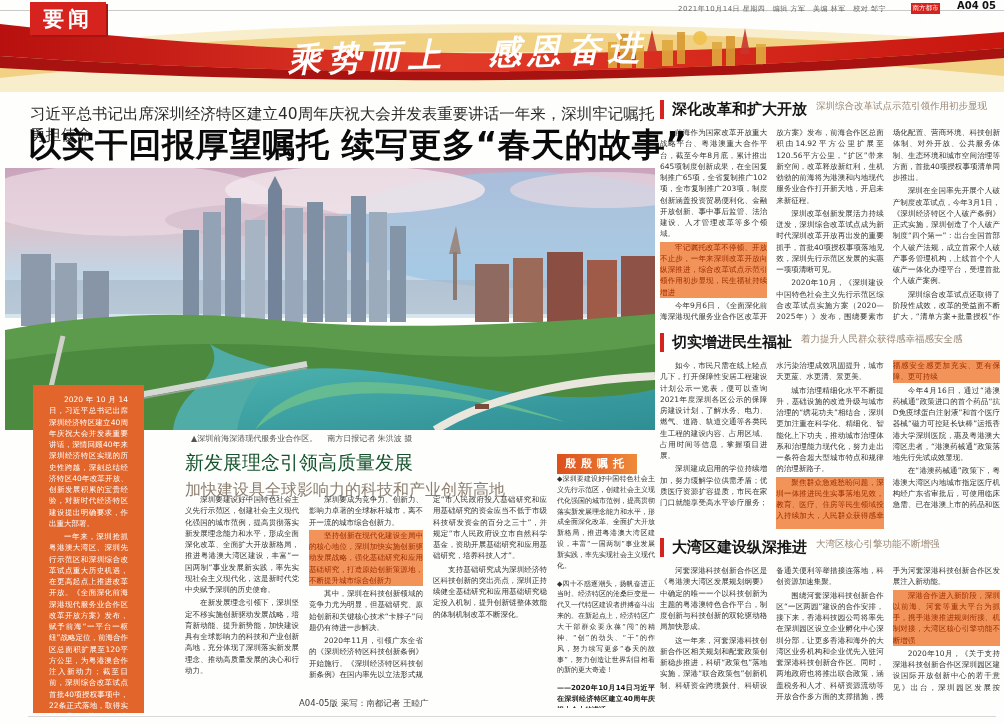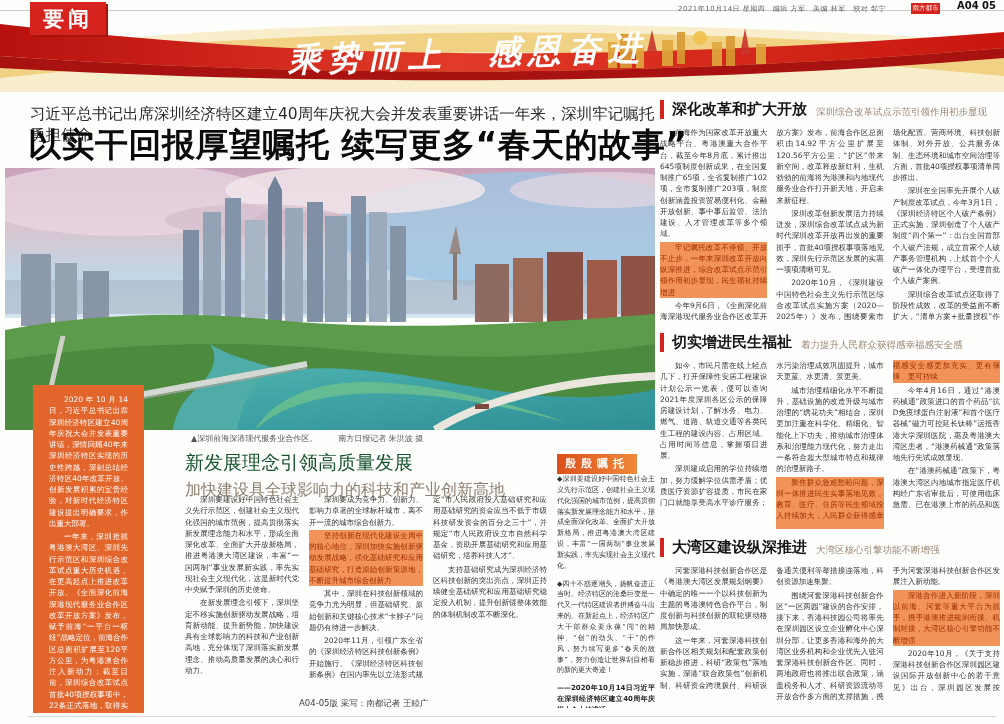--- a/index.html
+++ b/index.html
@@ -20,21 +20,21 @@
   .slogan{font-weight:bold;font-style:italic;fill:#fff;letter-spacing:7px}
 
   
   .kicker{position:absolute;left:30px;top:104px;width:625px;font-size:15.5px;color:#2b2b2b;z-index:3}
   .main-title{position:absolute;left:28px;top:123px;width:632px;font-size:33px;font-weight:bold;color:#0a0a0a;
     letter-spacing:.5px;z-index:3;white-space:nowrap}
 
   
   .photo{position:absolute;left:5px;top:168px;width:650px;height:262px;z-index:1}
   .photo svg{width:100%;height:100%;display:block}
-  .caption{position:absolute;left:191px;top:433px;font-size:8px;color:#555;z-index:2;display:flex;gap:21px}
+  .caption{position:absolute;left:191px;top:433px;font-size:8px;color:#555;z-index:2;display:flex;gap:10px}
 
   
   .lead-box{position:absolute;left:33px;top:385px;width:111px;height:328px;background:#e2662c;color:#fff;
     padding:9px 16px;font-size:7.5px;line-height:1.5;text-align:justify;z-index:4;overflow:hidden}
   .lead-box .para{text-indent:2em;margin-bottom:2px;color:#fff}
 
   
   .para{text-indent:2em;margin-bottom:2px;color:#333}
   .para.hl{background:#f2935a;color:#9e2c00;text-indent:2em}
   .para.q{text-indent:0;margin-bottom:7px}
@@ -53,21 +53,21 @@
   .quote-head{display:inline-block;background:linear-gradient(90deg,#dd4f1c,#ef8a3a);color:#fff;font-size:11px;
     font-weight:bold;letter-spacing:5px;padding:2px 8px 3px 8px}
   .quote-text{font-size:7px;line-height:1.55;text-align:justify}
 
   
   .right-col{position:absolute;left:660px;top:95px;width:344px;height:625px;z-index:2}
   .news-section{position:absolute;left:0;width:340px;overflow:hidden}
   .sec1{top:5px;height:230px}
   .sec2{top:238px;height:202px}
   .sec3{top:443px;height:178px}
-  .sec-head{display:flex;align-items:flex-end;gap:9px;border-left:4px solid #d7231d;padding-left:8px}
+  .sec-head{display:flex;align-items:flex-start;gap:9px;border-left:4px solid #d7231d;padding-left:8px}
   .sec-title{font-size:15px;font-weight:bold;color:#161616;white-space:nowrap}
   .sec-sub{font-size:9.5px;color:#9a8674;white-space:nowrap}
   .sec-body{margin-top:8px;height:calc(100% - 33px);column-count:3;column-gap:9px;column-fill:auto;
     font-size:7.5px;line-height:1.5;text-align:justify;overflow:hidden}
 
   .bottom-rule{position:absolute;left:28px;right:8px;top:716px;border-top:1px solid #d8d8d8}
 </style>
 </head>
 <body>
 

